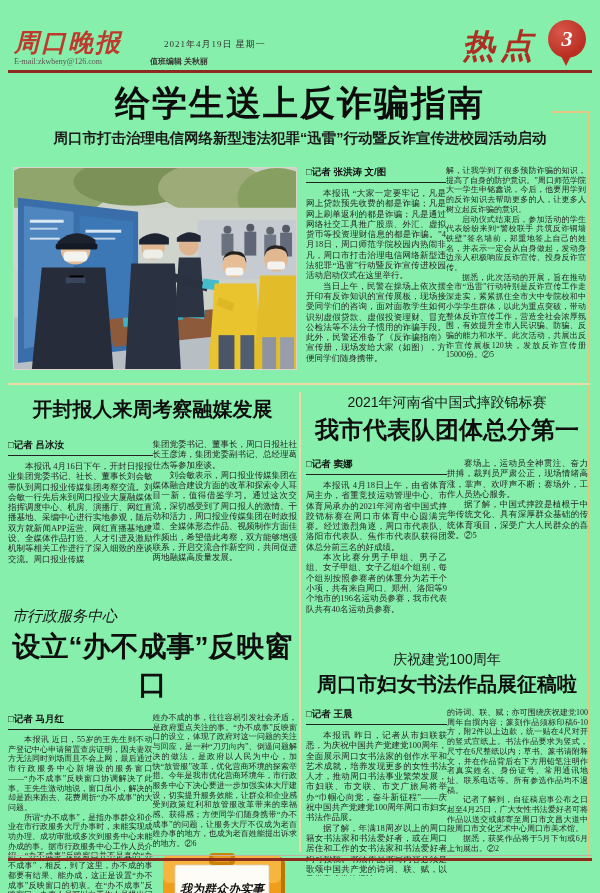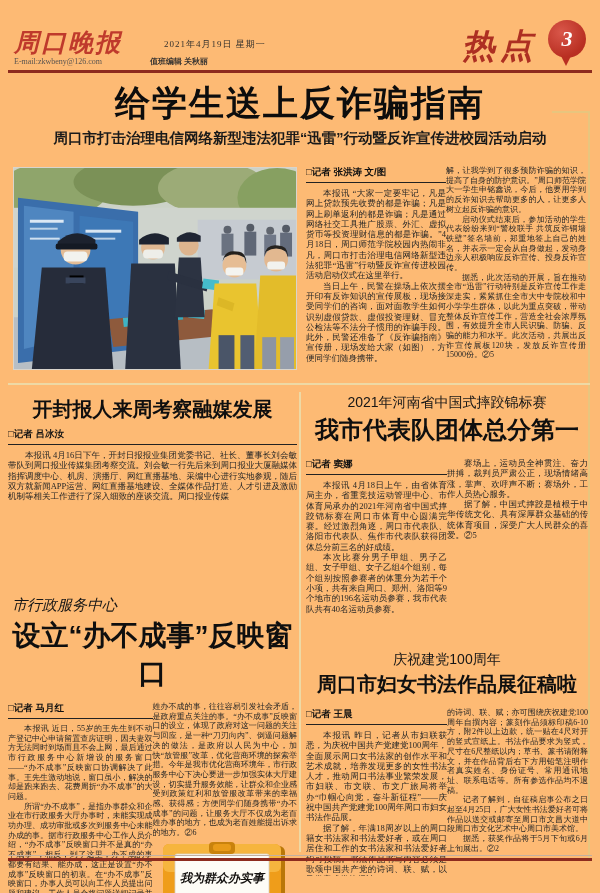--- a/index.html
+++ b/index.html
@@ -1,16 +1,16 @@
 <!DOCTYPE html>
 <html><head>
 <meta charset="utf-8">
 <style>
   html,body{margin:0;padding:0;background:#e7e5df;}
-  .page{position:relative;width:600px;height:893px;background:#fdba74;overflow:hidden;
+  .page{position:relative;width:600px;height:893px;background:#86efac;overflow:hidden;
         font-family:"Liberation Serif","DejaVu Serif",serif;color:#1f1f1f;}
   
   .mast{position:absolute;top:24px;left:14px;right:10px;height:46px;}
   .logo{position:absolute;left:0;top:2px;font-size:25px;font-weight:bold;font-style:italic;
         color:#bf3a2c;letter-spacing:2px;font-family:"Liberation Serif",serif;}
   .mast-date{position:absolute;left:150px;top:14px;font-size:9px;color:#33302c;letter-spacing:1px;}
   .mast-line2{position:absolute;left:0;top:32px;font-size:8px;color:#5a5550;}
   .mast-line2 .ed{margin-left:46px;color:#3a3632;font-weight:bold;}
   .section-name{position:absolute;right:52px;top:0;font-size:33px;font-weight:900;font-style:italic;
         color:#ad2f22;letter-spacing:5px;font-family:"Liberation Serif",serif;}
@@ -44,21 +44,21 @@
           padding-bottom:3px;margin-bottom:5px;font-family:"Liberation Sans",sans-serif;}
   .btext p{margin:0;text-indent:2em;text-align:justify;font-size:8.5px;line-height:10.3px;color:#262626;}
   .btext.cont p:first-child{text-indent:0;}
   .btext.dense p{font-size:8px;line-height:9.7px;}
   .lead-cols{position:absolute;left:306px;top:166px;width:280px;height:212px;}
   
   .bl{position:absolute;left:8px;top:390px;width:289px;}
   .br{position:absolute;left:306px;top:388px;width:282px;}
   .art-title{margin:0;text-align:center;font-weight:900;color:#0f0f0f;
         font-family:"Liberation Sans","DejaVu Sans",sans-serif;}
-  .t-media{font-size:20px;margin:6px 0 5px;font-family:Liberation Serif, serif;}
+  .t-media{font-size:20px;margin:6px 0 16px;font-family:Liberation Serif, serif;}
   .kicker-left{margin:16px 0 2px 4px;font-size:15px;font-weight:500;color:#161616;
         font-family:"Liberation Sans",sans-serif;font-style:italic;}
   .t-window{font-size:28px;margin:2px 0 9px;}
   .kicker-center{margin:6px 0 2px;text-align:center;font-size:14px;font-weight:500;color:#161616;
         font-family:"Liberation Sans",sans-serif;}
   .t-wrestling{font-size:24px;margin:2px 0 12px;}
   .t-calligraphy{font-size:20px;margin:2px 0 10px;}
   .cols-media{height:152px;}
   .cols-window{height:205px;}
   .cols-wrestling{height:176px;}
@@ -196,20 +196,26 @@
 
   <div class="bl">
     <h3 class="art-title t-media">开封报人来周考察融媒发展</h3>
     <div class="cols cols-media">
       <div class="col">
         <div class="byline">□记者 吕冰汝</div>
         <div class="btext">
             <p>本报讯 4月16日下午，开封日报报业集团党委书记、社长、董事长刘会敏带队到周口报业传媒集团考察交流。刘会敏一行先后来到周口报业大厦融媒体指挥调度中心、机房、演播厅、网红直播基地、采编中心进行实地参观，随后双方就新闻APP运营、网红直播基地建设、全媒体作品打造、人才引进及激励机制等相关工作进行了深入细致的座谈交流。周口报业传媒</p>
           </div>
       </div>
+      <div class="col">
+        <div class="btext cont">
+            <p>集团党委书记、董事长，周口日报社社长王彦涛，集团党委副书记、总经理葛仕杰等参加座谈。</p>
+            <p>刘会敏表示，周口报业传媒集团在媒体融合建设方面的改革和探索令人耳目一新，值得借鉴学习。通过这次交流，深切感受到了周口报人的激情、干劲和活力，周口报业传媒集团在时政报道、全媒体形态作品、视频制作方面佳作频出，希望借此考察，双方能够增强联系，开启交流合作新空间，共同促进两地融媒高质量发展。</p>
+          </div>
+      </div>
     </div>
 
     <div class="kicker-left">市行政服务中心</div>
     <h3 class="art-title t-window">设立“办不成事”反映窗口</h3>
     <div class="cols cols-window">
       <div class="col">
         <div class="byline">□记者 马月红</div>
         <div class="btext dense">
             <p>本报讯 近日，55岁的王先生到不动产登记中心申请留置查房证明，因夫妻双方无法同时到场而且不会上网，最后通过市行政服务中心新增设的服务窗口——“办不成事”反映窗口协调解决了此事。王先生激动地说，窗口虽小，解决的却是跑来跑去、花费周折“办不成事”的大问题。</p>
             <p>所谓“办不成事”，是指办事群众和企业在市行政服务大厅办事时，未能实现成功办理、成功审批或多次到服务中心未能办成的事。据市行政服务中心工作人员介绍，“办不成事”反映窗口并不是真的“办不成事”，相反，到了这里，办不成的事都要有结果、能办成，这正是设置“办不成事”反映窗口的初衷。在“办不成事”反映窗口，办事人员可以向工作人员提出问题和建议，工作人员会将问题详细记录并反映给相关部门。</p>

